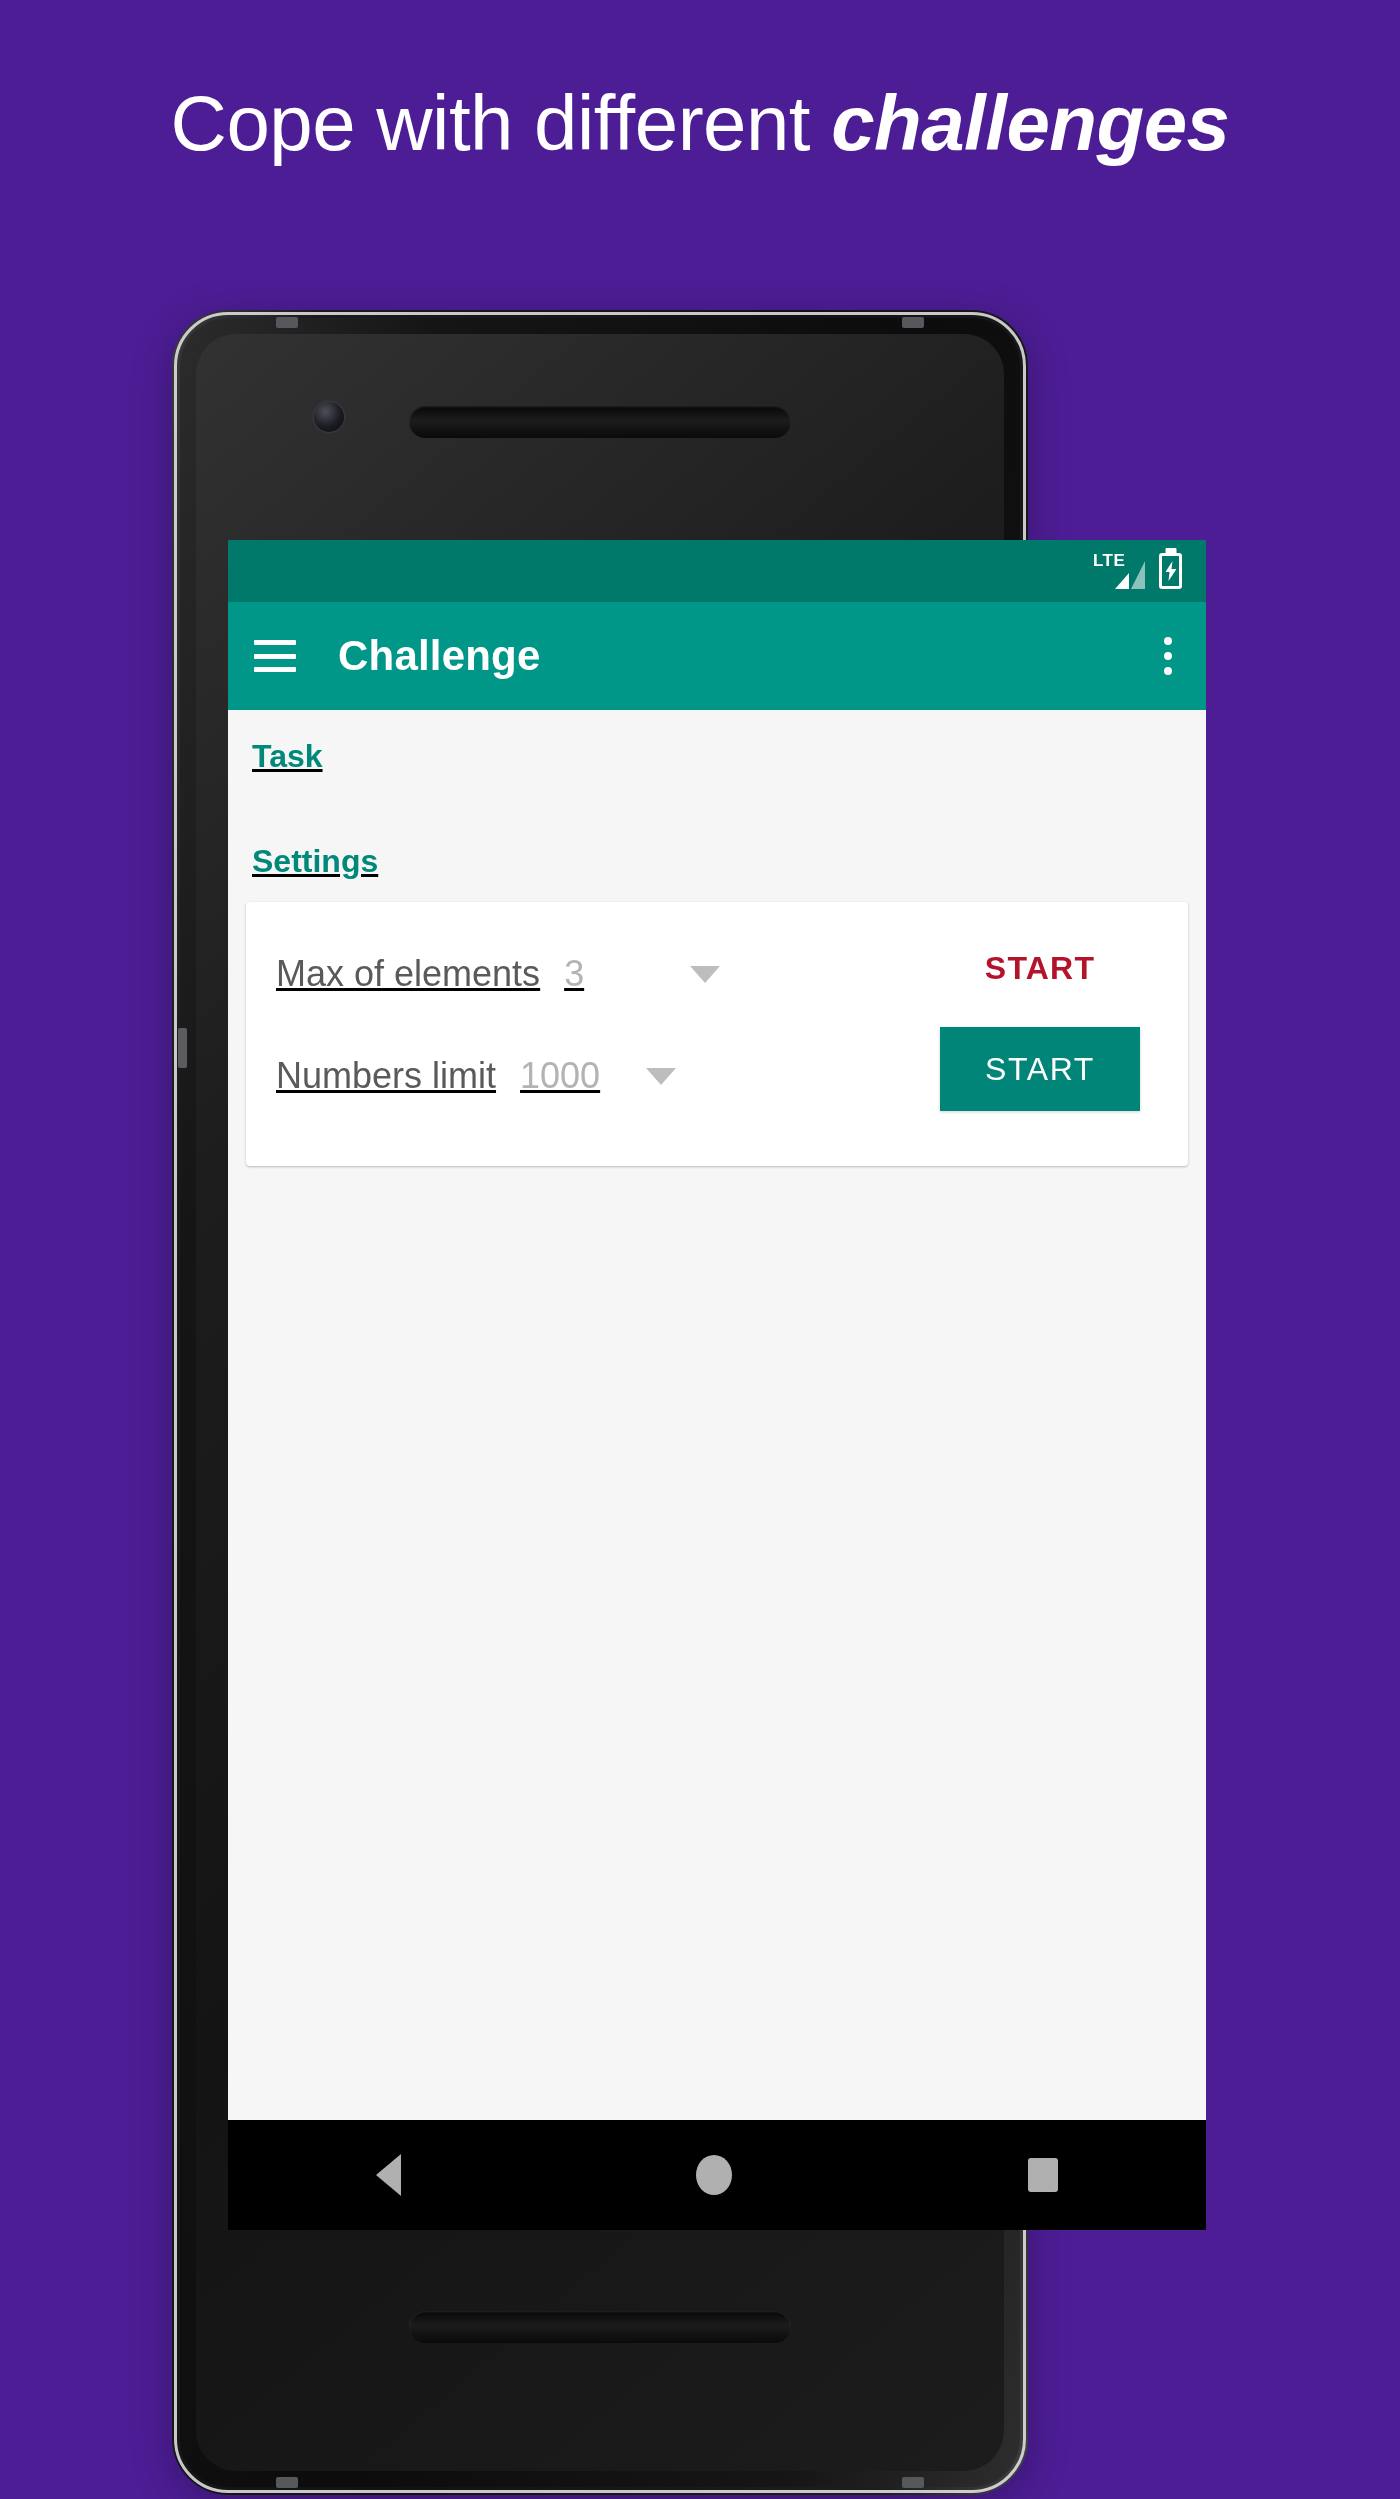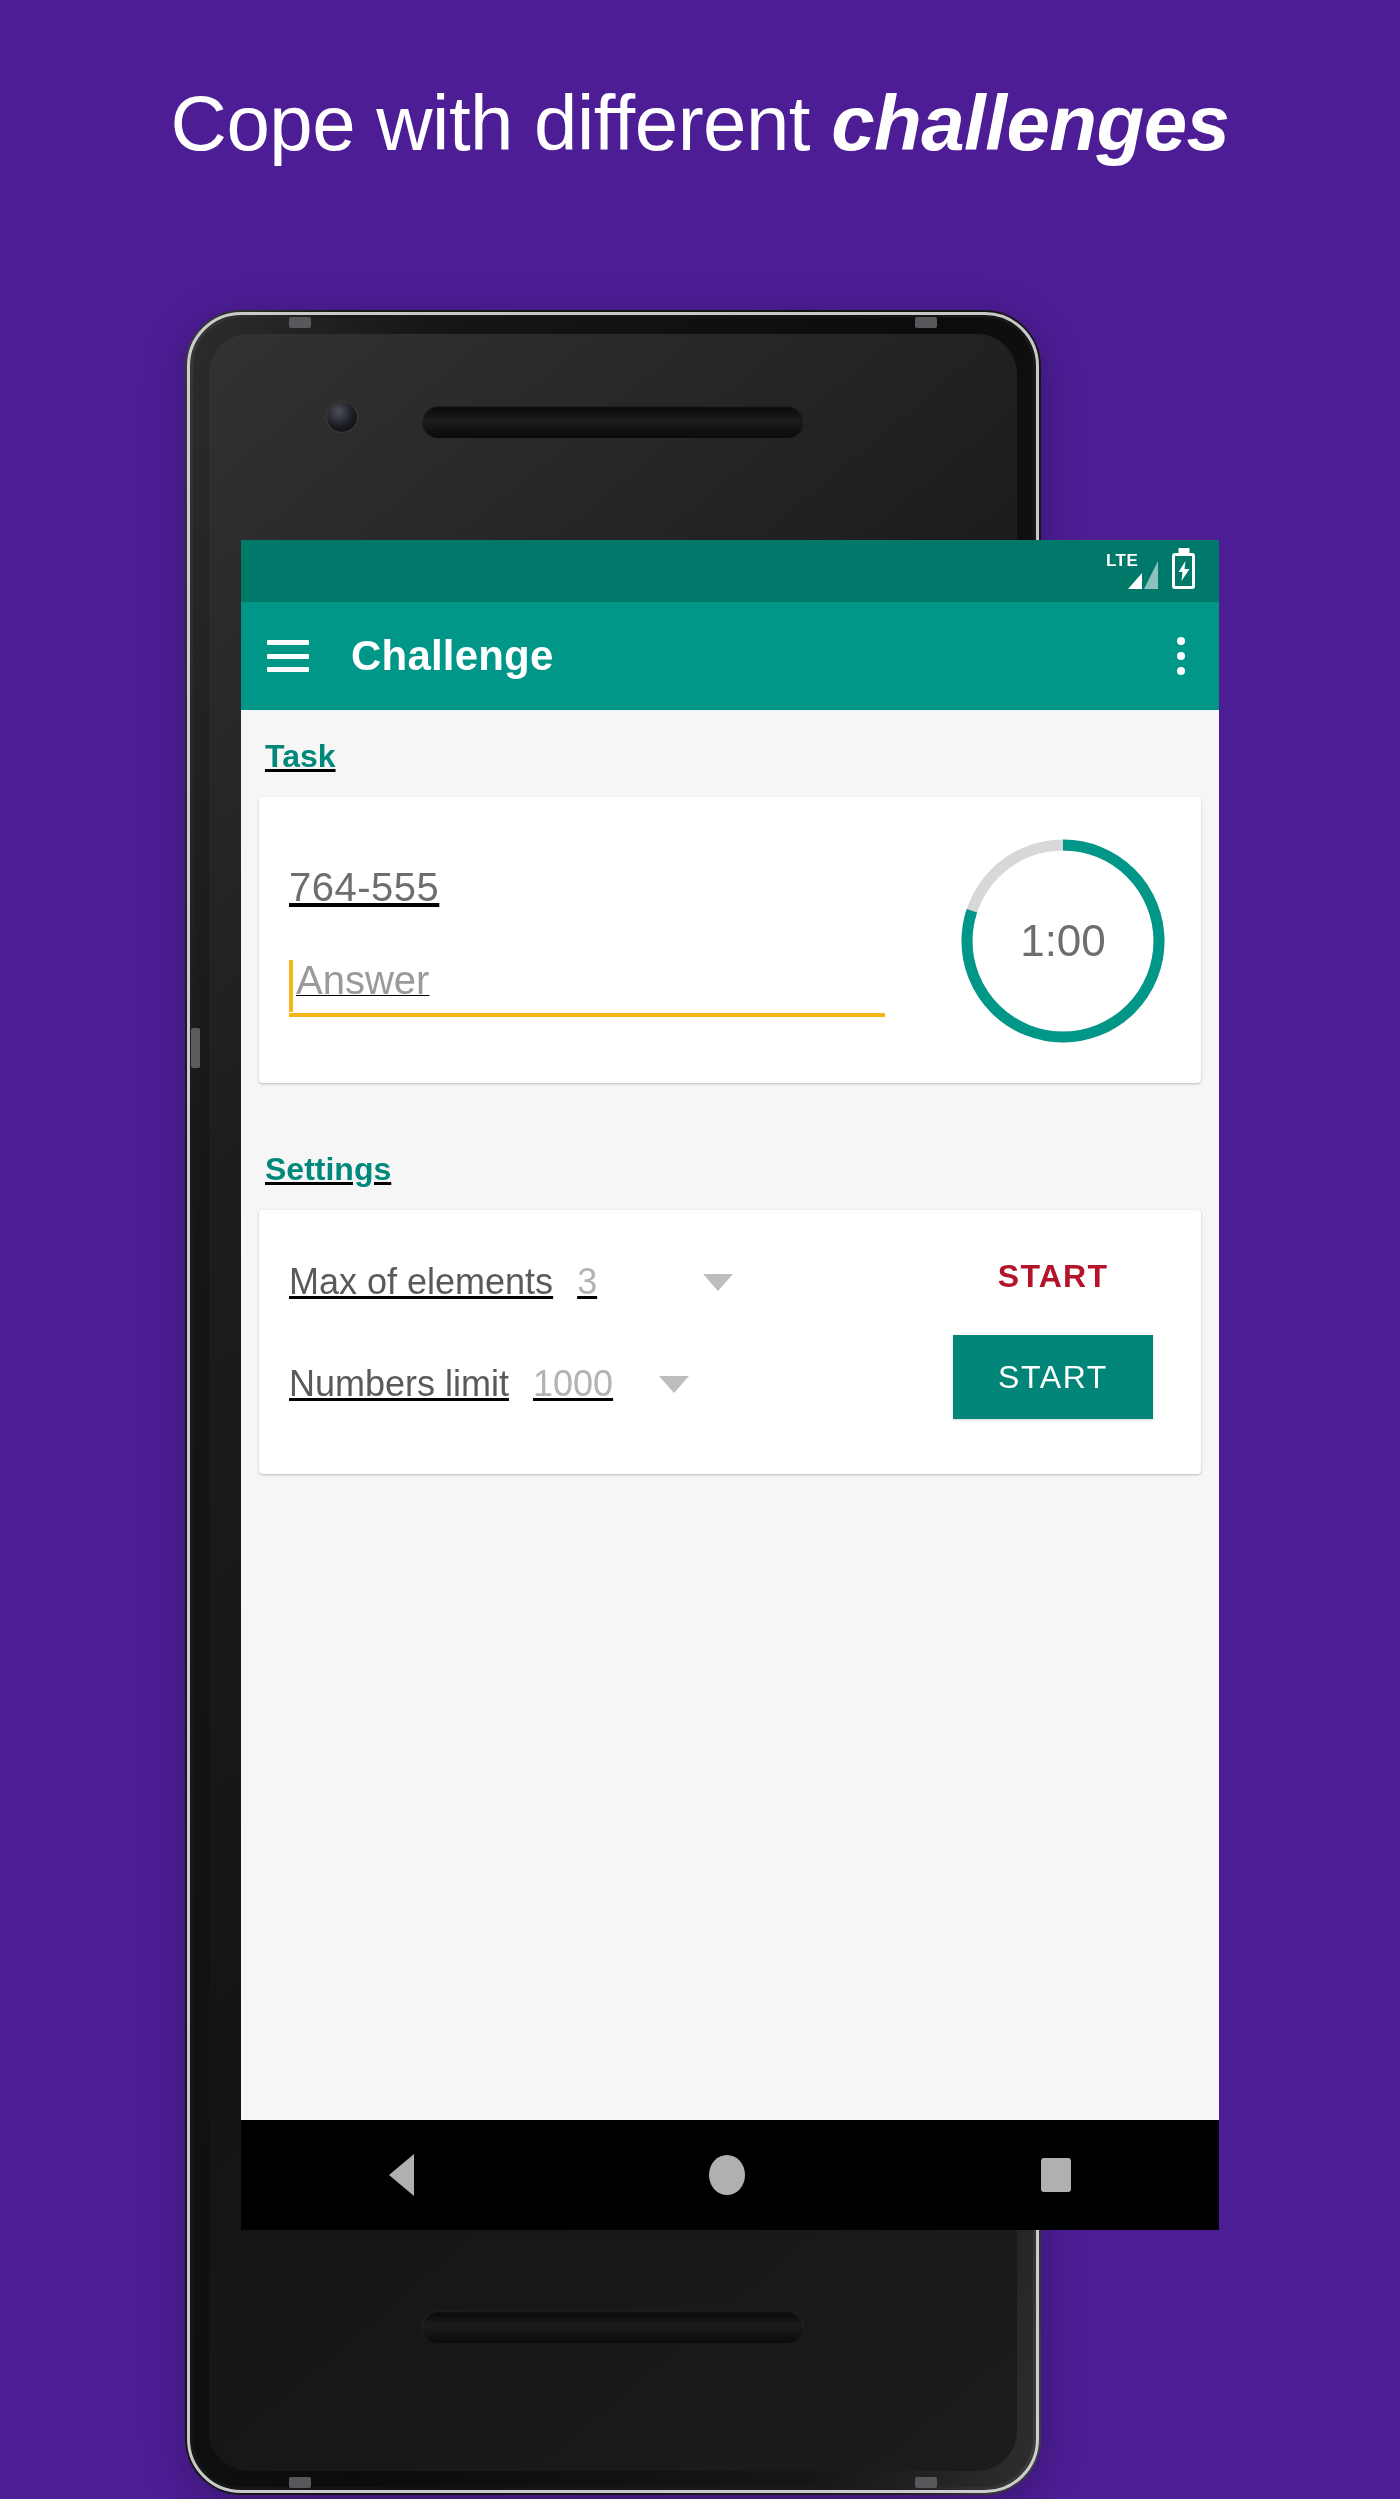--- a/index.html
+++ b/index.html
@@ -15,21 +15,21 @@
   .headline {
     position:absolute; left:0; top:78px; width:1400px;
     text-align:center; color:#ffffff;
     font-size:78px; font-weight:300; letter-spacing:-0.5px;
     white-space:nowrap;
   }
   .headline .em { font-style:italic; font-weight:700; }
 
   
   .phone {
-    position:absolute; left:185px; top:310px;
+    position:absolute; left:172px; top:310px;
     width:856px; height:2185px;
     border-radius:56px;
     background:linear-gradient(100deg,#3a3a3a 0%,#1a1a1a 12%,#121212 50%,#1d1d1d 88%,#404040 100%);
     box-shadow:0 10px 40px rgba(0,0,0,0.25);
   }
   .phone-chrome {
     position:absolute; left:2px; top:2px; right:2px; bottom:2px;
     border-radius:54px;
     border:3px solid rgba(225,225,228,0.88);
   }
@@ -252,36 +252,20 @@
               <i></i>
                 <i></i>
                 <i></i>
             </div>
           </div>
 
           <div class="content">
 
             <div class="section-label">Task</div>
 
-            <div class="card task-card">
-              <div class="task-left">
-                <div class="expression">764-555</div>
-                <div class="answer-field">
-                  <span class="caret"></span>
-                  <span class="answer-placeholder">Answer</span>
-                </div>
-              </div>
-              <div class="timer">
-                <svg viewBox="0 0 216 216">
-                  <circle cx="108" cy="108" r="96" fill="none" stroke="#D8D8D8" stroke-width="11"></circle>
-                  <circle id="timer-arc" cx="108" cy="108" r="96" fill="none" stroke="#009688" stroke-width="11" stroke-linecap="butt" transform="rotate(-90 108 108)" stroke-dasharray="482.5486315913922 603.1857894892403"></circle>
-                </svg>
-                <div class="timer-text">1:00</div>
-              </div>
-            </div>
 
             <div class="section-label" style="padding-top:46px;margin-top:22px;">Settings</div>
 
             <div class="card settings-card">
               <div class="setting-row">
                 <span class="setting-label">Max of elements</span>
                 <span class="setting-value">3</span>
                 <span class="caret-down"></span>
               </div>
               <div class="setting-row" style="margin-top:18px;">

